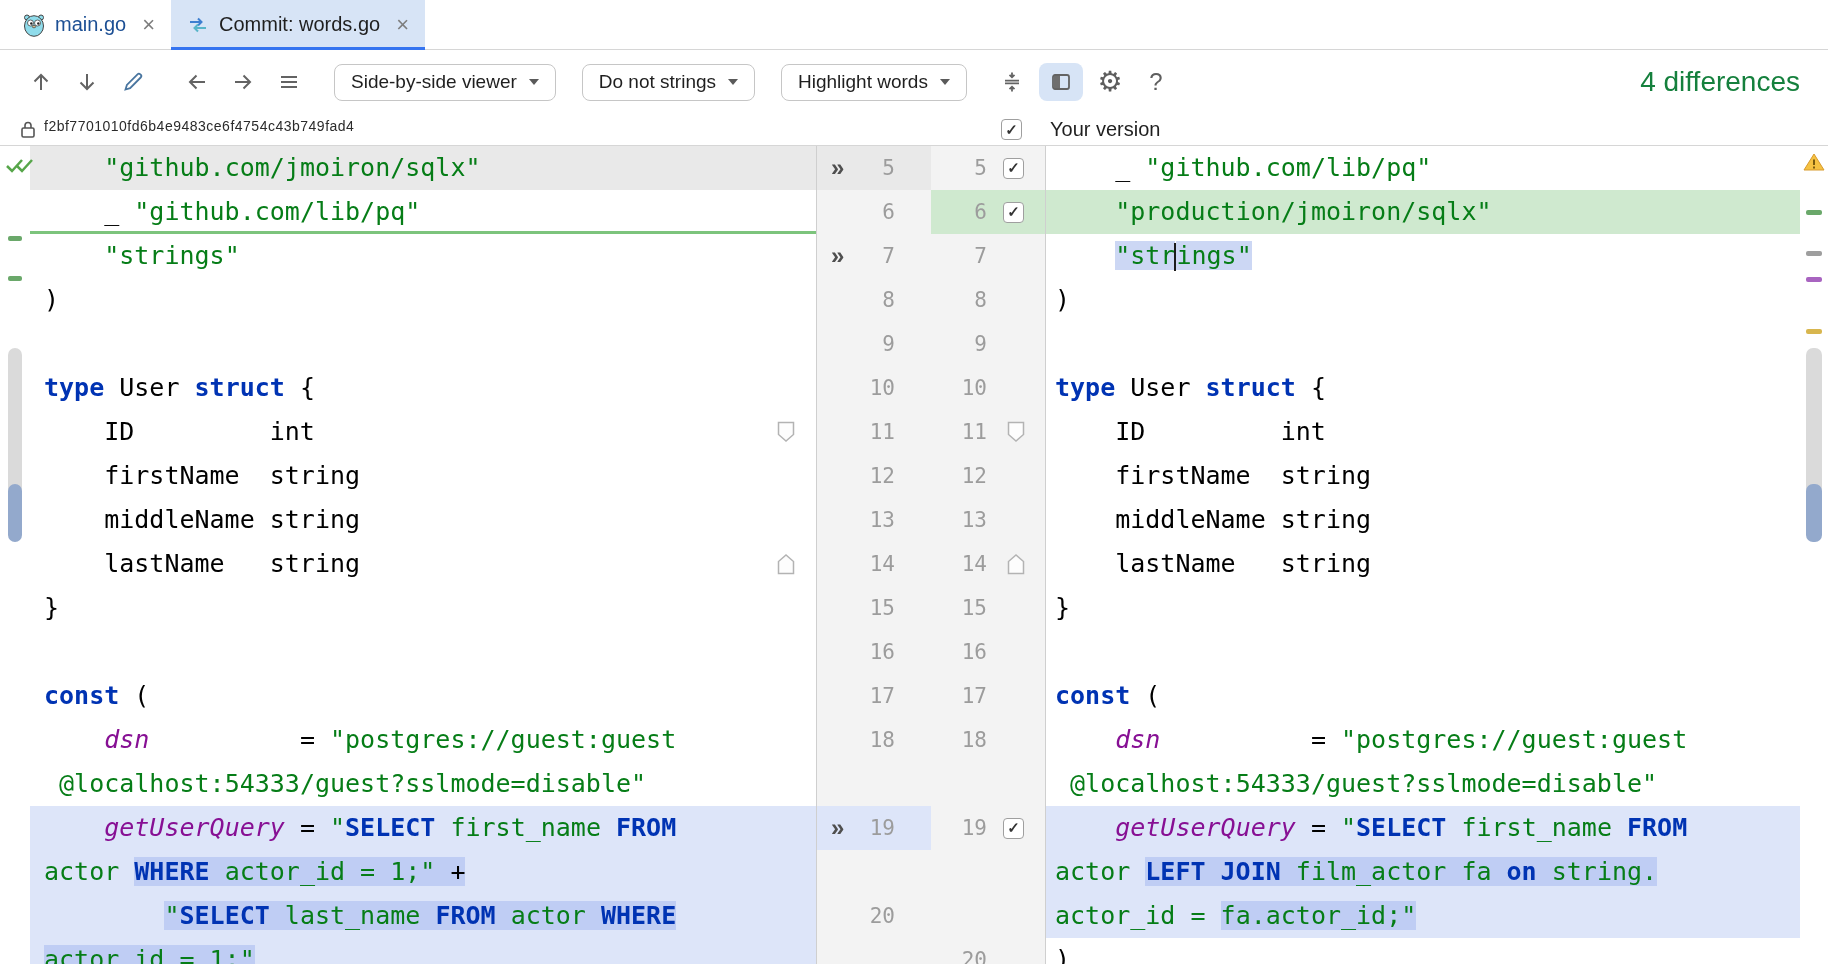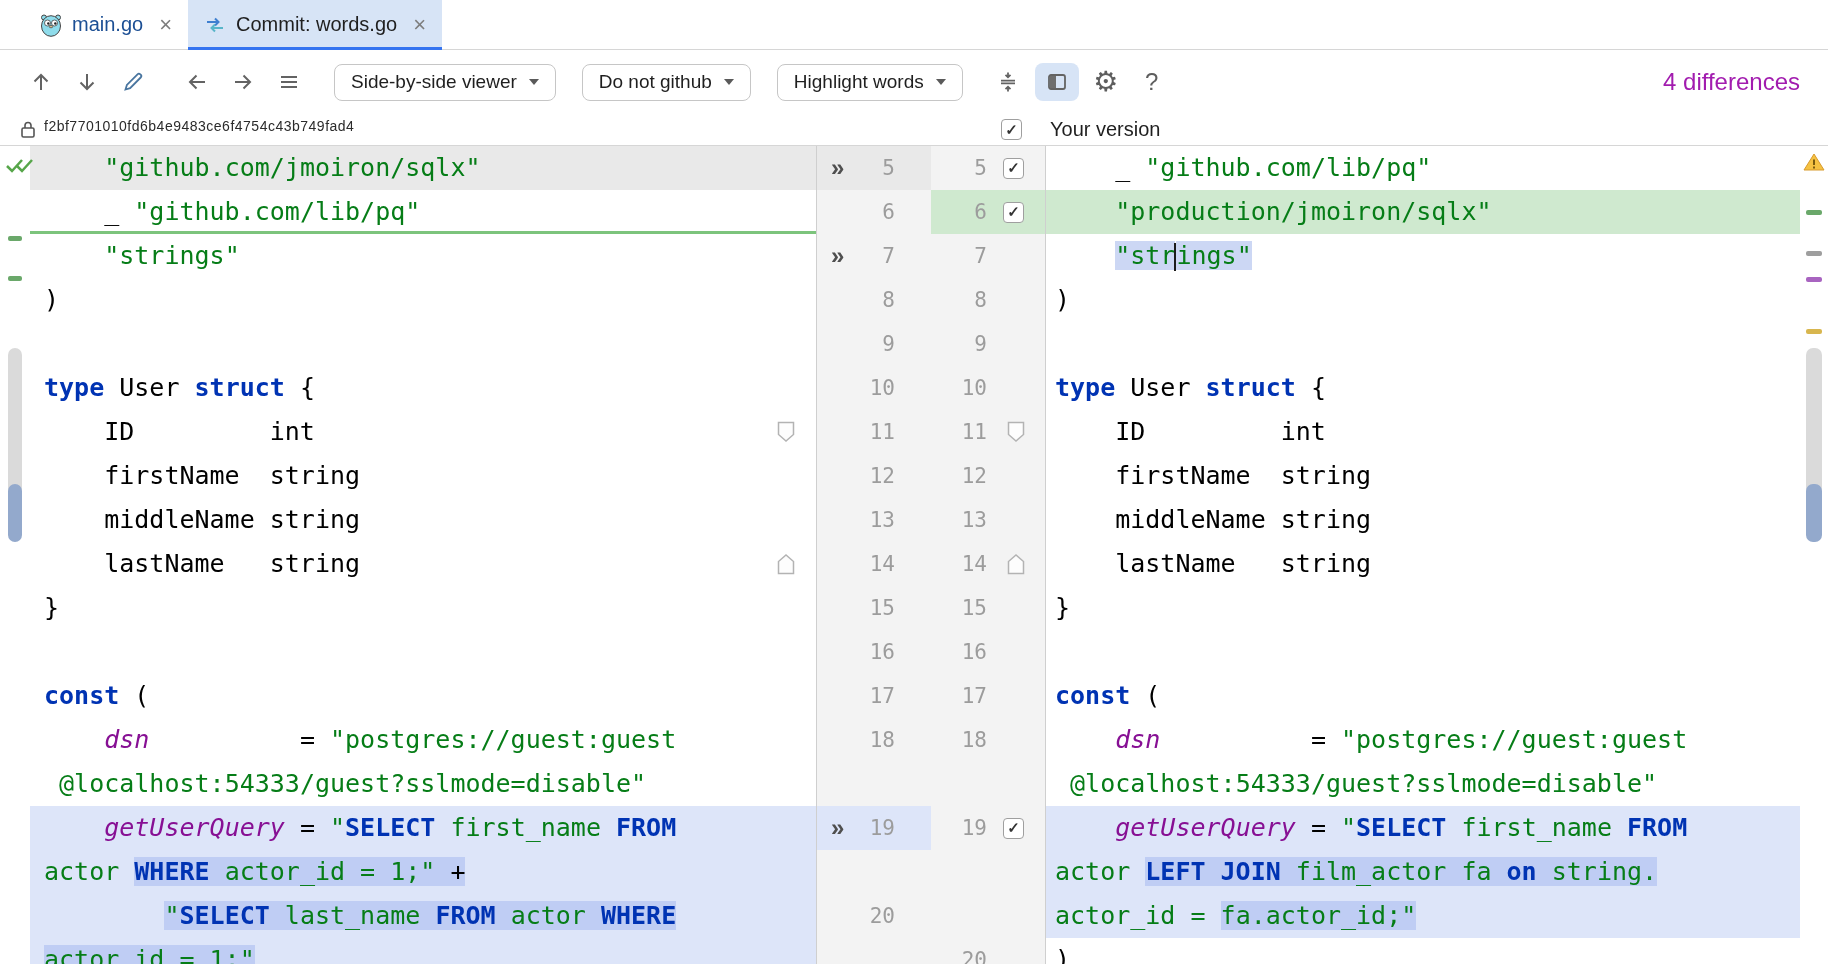--- a/index.html
+++ b/index.html
@@ -1,37 +1,37 @@
 <!DOCTYPE html>
 <html><head>
 <meta charset="utf-8">
 <style>
   *{box-sizing:border-box;margin:0;padding:0}
   html,body{width:1828px;height:964px;overflow:hidden}
   body{font-family:"Liberation Sans",sans-serif;background:#fff}
   .app{position:relative;width:1828px;height:964px;overflow:hidden;background:#fff}
 
   
-  .tabbar{position:absolute;top:0;left:0;right:0;height:50px;background:#fff;border-bottom:1px solid #d6d6d6;display:flex;align-items:stretch;padding-left:24px}
+  .tabbar{position:absolute;top:0;left:0;right:0;height:50px;background:#fff;border-bottom:1px solid #d6d6d6;display:flex;align-items:stretch;padding-left:7px}
   .tab{display:flex;align-items:center;gap:10px;padding:0 16px;font-size:20px;color:#1f1f1f;position:relative}
   .tab.active{background:#d7e4f6}
   .tab.active::after{content:"";position:absolute;left:0;right:0;bottom:-1px;height:3px;background:#3574f0}
   .tab .tlabel.navy{color:#1c4f94}
   .tab .close{color:#7d7d7d;font-size:22px;margin-left:6px;line-height:1}
 
   
   .toolbar{position:absolute;top:50px;left:0;right:0;height:64px;display:flex;align-items:center;padding:0 22px;gap:8px;background:#fff}
   .tbtn{width:38px;height:38px;display:flex;align-items:center;justify-content:center;border-radius:8px;flex:none}
   .tbtn.active-bg{background:#d7e4f6;width:44px}
   .tbtn .glyph{font-size:28px;color:#5e5e5e;line-height:1}
   .tbtn .glyph.q{font-size:24px}
   .gap{width:10px;flex:none}
   .dropdown{height:37px;border:1px solid #c6c6c6;border-radius:8px;display:flex;align-items:center;padding:0 16px;font-size:19px;color:#1f1f1f;gap:12px;background:#fff;flex:none;white-space:nowrap}
   .caret-down{width:0;height:0;border-left:5px solid transparent;border-right:5px solid transparent;border-top:6px solid #5a5a5a}
-  .diff-count{margin-left:auto;font-size:24px;color:#a21caf;padding-right:6px;white-space:nowrap}
+  .diff-count{margin-left:auto;font-size:28px;color:#15803d;padding-right:6px;white-space:nowrap}
 
   
   .cmp-header{position:absolute;top:114px;left:0;right:0;height:32px;border-bottom:1px solid #d6d6d6;background:#fff}
   .lock{position:absolute;left:20px;top:6px}
   .rev{position:absolute;left:44px;top:4px;font-size:14px;letter-spacing:.5px;color:#2b2b2b;white-space:nowrap}
   .hdr-check{position:absolute;left:1001px;top:5px}
   .hdr-title{position:absolute;left:1050px;top:4px;font-size:20px;color:#1f1f1f}
 
   
   .rows{position:absolute;top:146px;left:30px;width:1770px}
@@ -142,21 +142,21 @@
           <path d="M4 7 h16 M4 12 h16 M4 17 h16" stroke="#636363" stroke-width="2" fill="none"></path>
         </svg>
       </div>
     <div class="gap"></div>
     <div class="dropdown">
       <span>Side-by-side viewer</span>
       <span class="caret-down"></span>
     </div>
     <div class="gap"></div>
     <div class="dropdown">
-      <span>Do not github</span>
+      <span>Do not strings</span>
       <span class="caret-down"></span>
     </div>
     <div class="gap"></div>
     <div class="dropdown">
       <span>Highlight words</span>
       <span class="caret-down"></span>
     </div>
     <div class="gap"></div>
     <div class="tbtn">
         <svg width="24" height="24">

